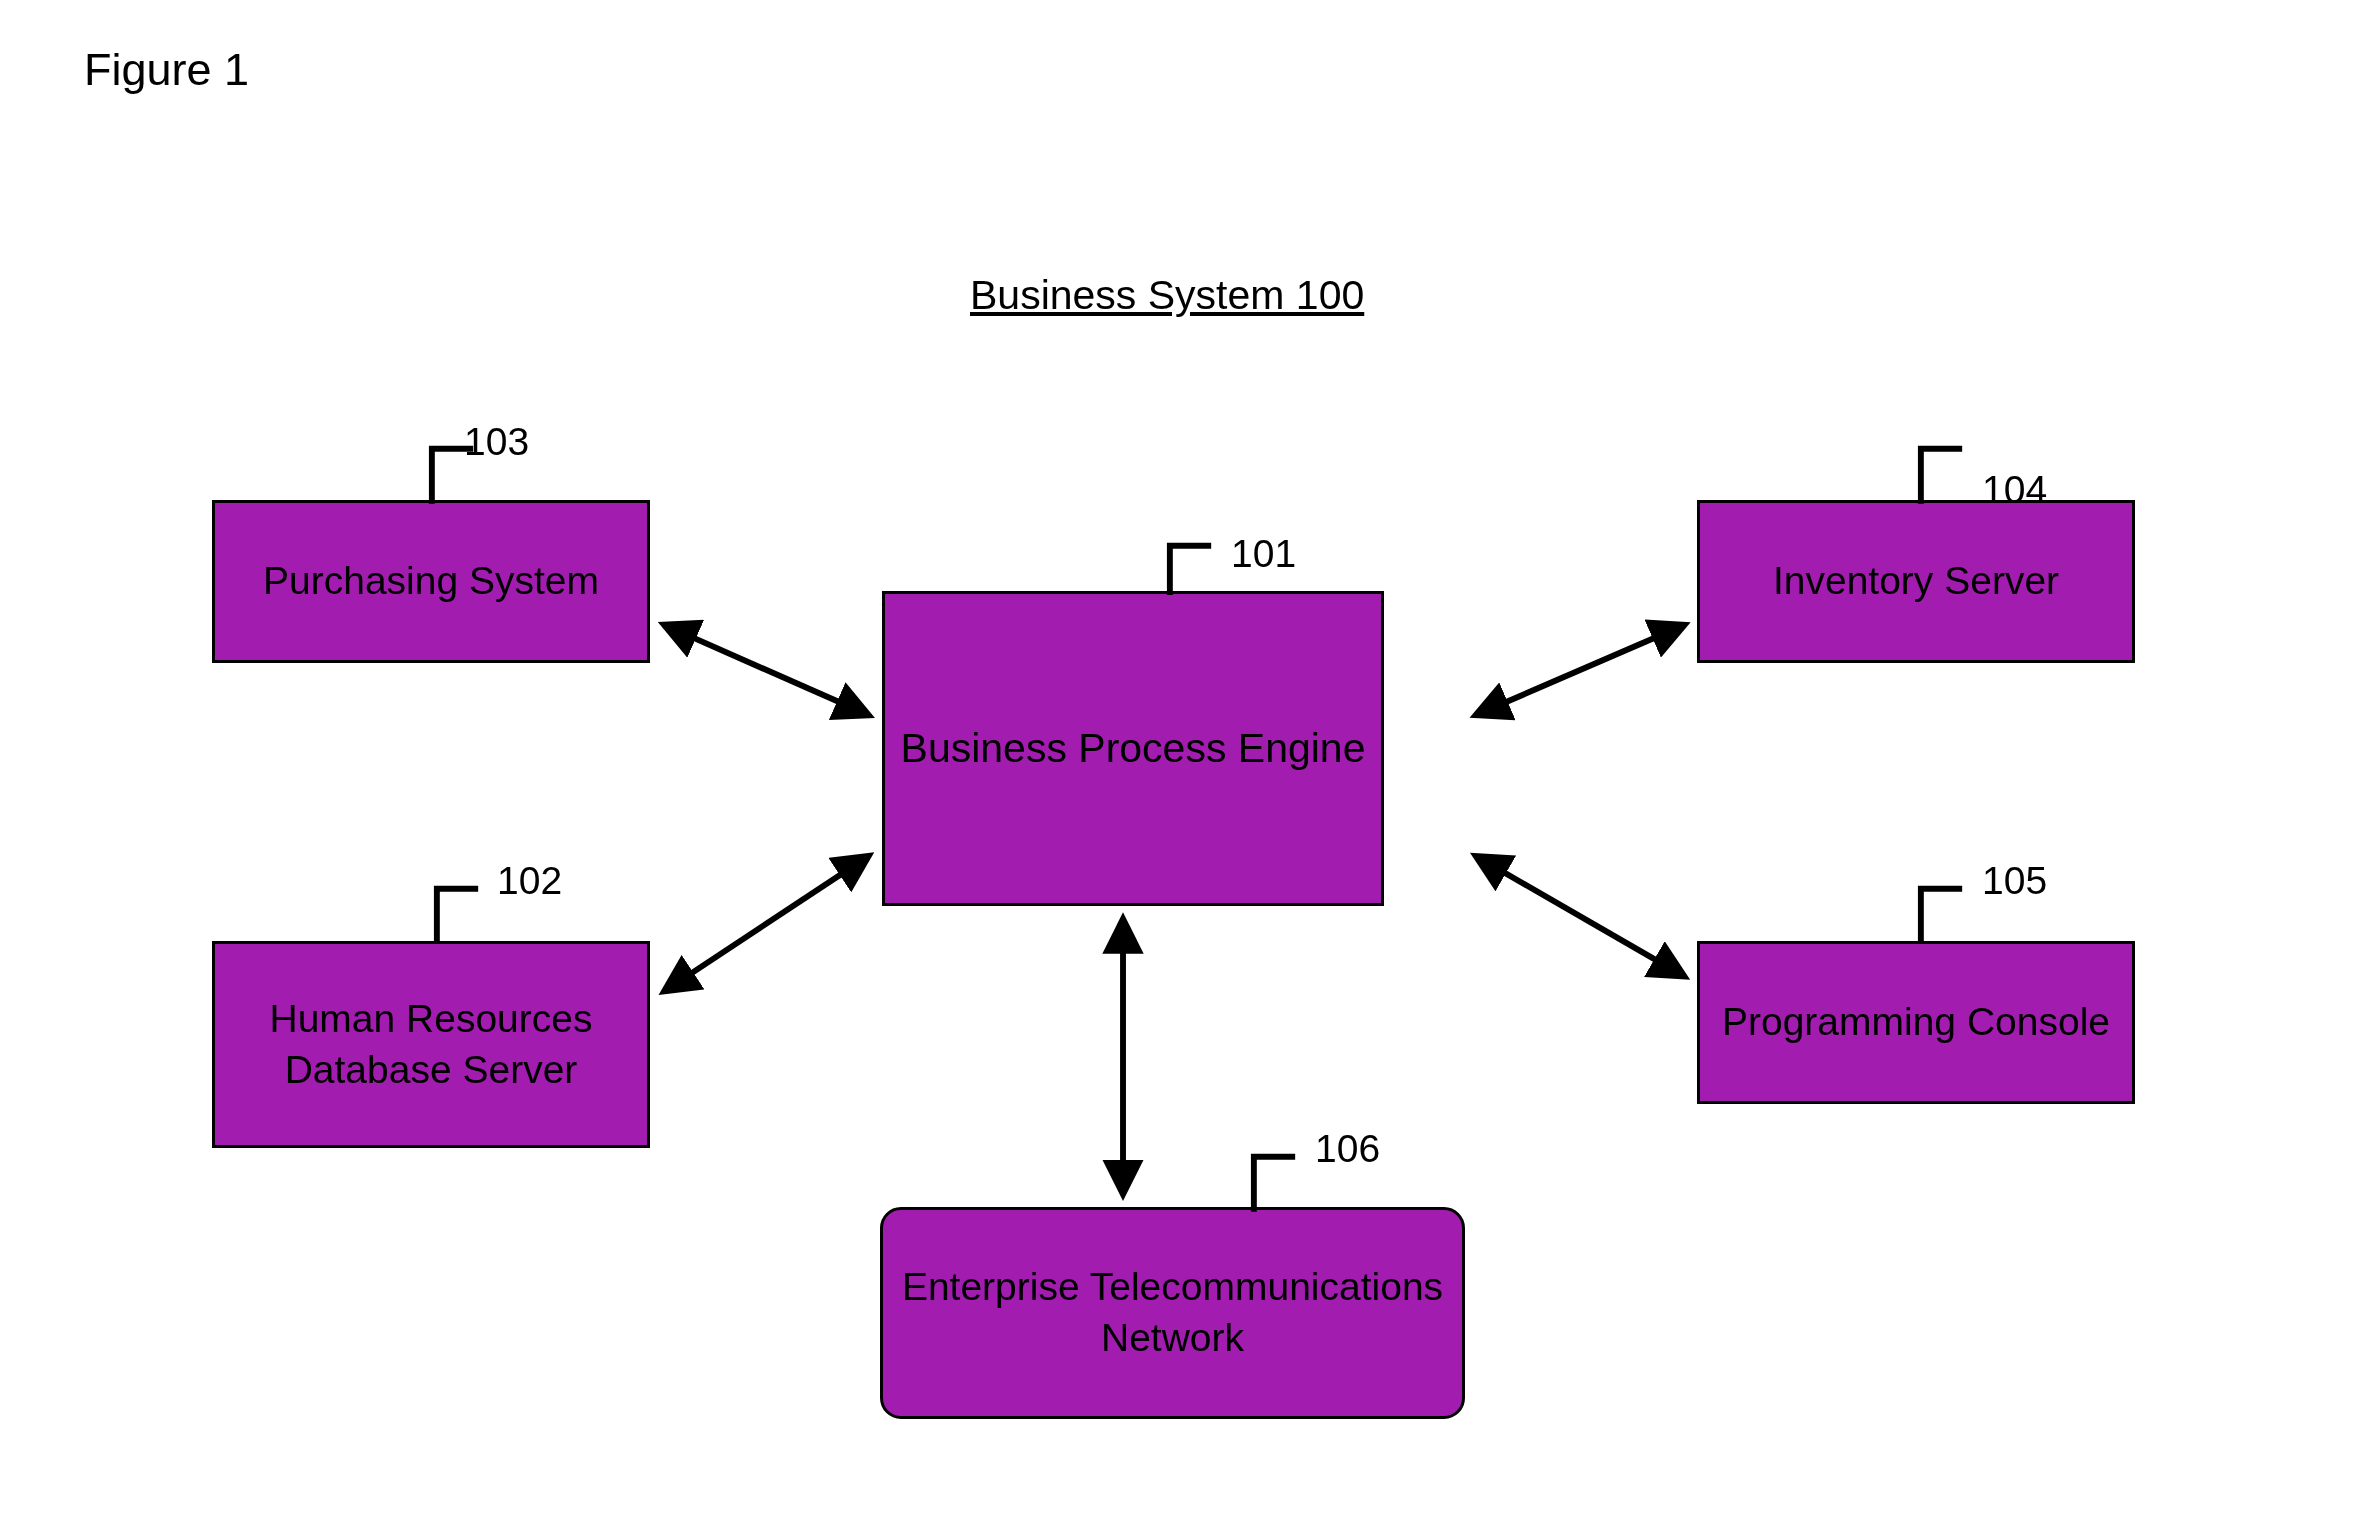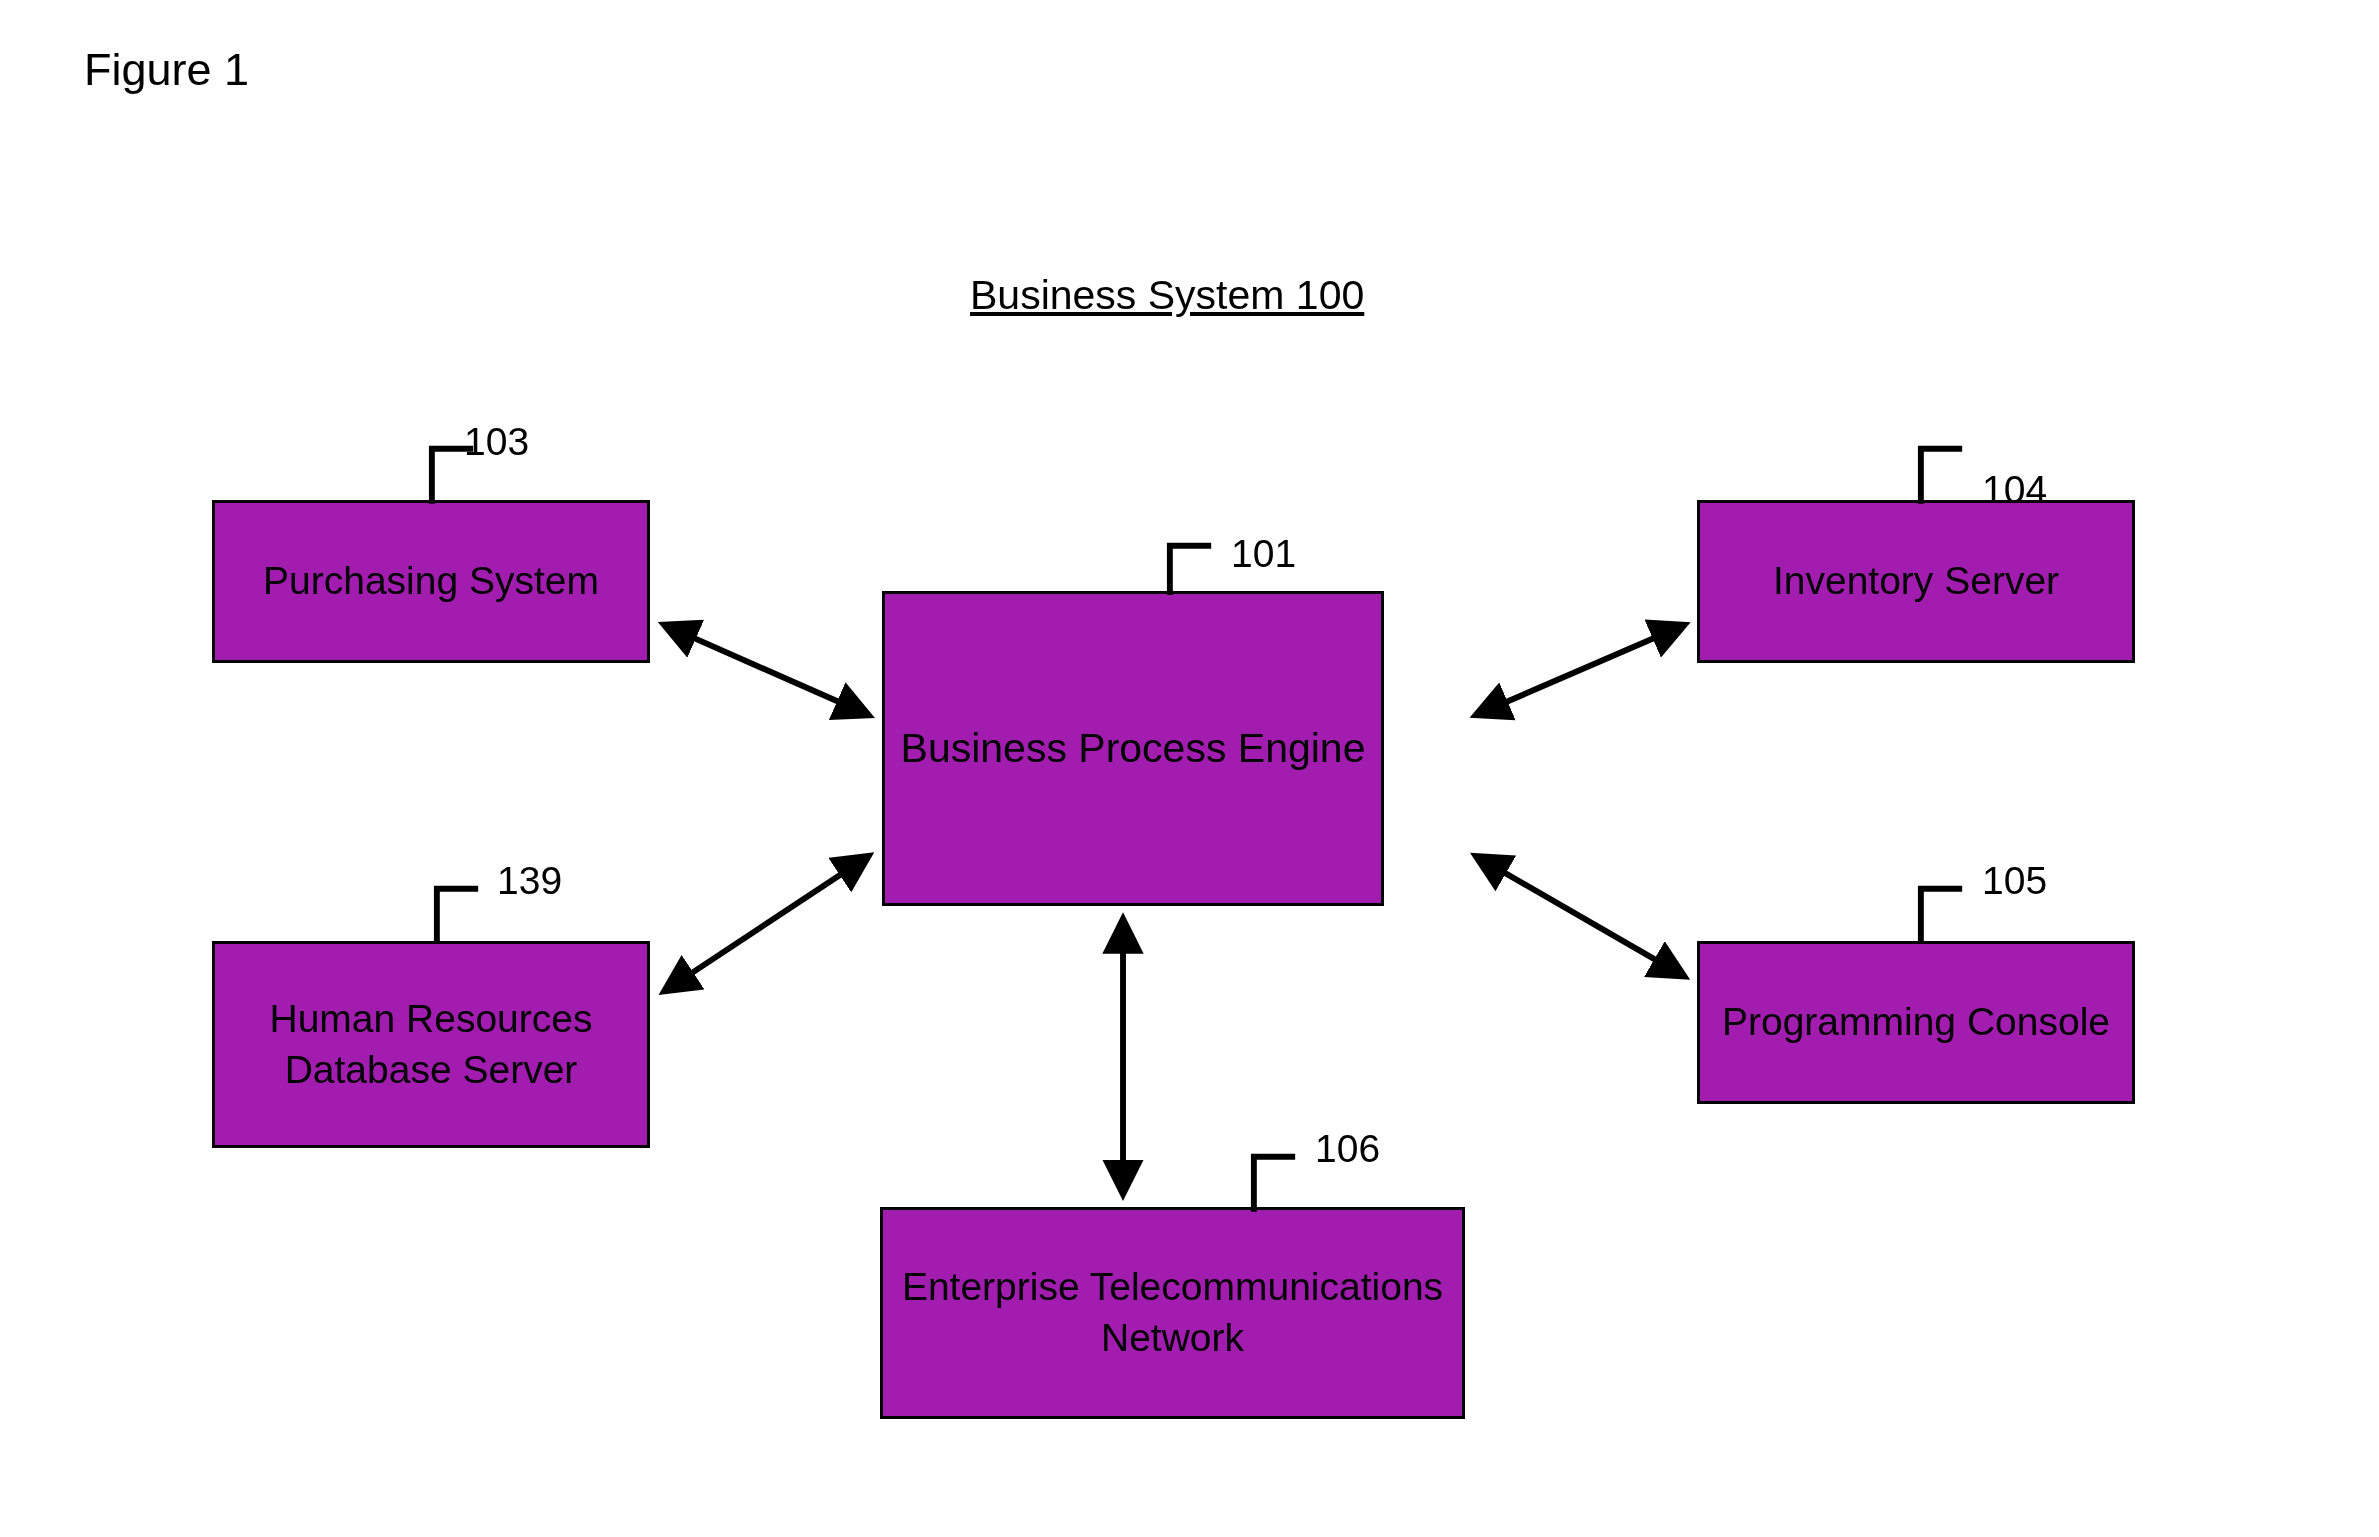--- a/index.html
+++ b/index.html
@@ -78,39 +78,39 @@
 </svg>
 <div class="ref-label" style="left: 464px; top: 420px;">103</div>
 
 <div class="box" style="left: 212px; top: 941px; width: 438px; height: 207px; white-space: pre-line;">
   <span>Human Resources
 Database Server</span>
 </div>
 <svg class="ref-tick" style="left: 429px; top: 869px; width: 59px; height: 75px;" viewBox="0 0 60 76">
   <path d="M 8 76 L 8 20 L 50 20" stroke="#000" stroke-width="6" fill="none"></path>
 </svg>
-<div class="ref-label" style="left: 497px; top: 859px;">139</div>
+<div class="ref-label" style="left: 497px; top: 859px;">102</div>
 
 <div class="box" style="left: 1697px; top: 500px; width: 438px; height: 163px;">
   <span>Inventory Server</span>
 </div>
 <svg class="ref-tick" style="left: 1913px; top: 429px; width: 59px; height: 75px;" viewBox="0 0 60 76">
   <path d="M 8 76 L 8 20 L 50 20" stroke="#000" stroke-width="6" fill="none"></path>
 </svg>
 <div class="ref-label" style="left: 1982px; top: 420px; margin-top: 48px;">104</div>
 
 <div class="box" style="left: 1697px; top: 941px; width: 438px; height: 163px;">
   <span>Programming Console</span>
 </div>
 <svg class="ref-tick" style="left: 1913px; top: 869px; width: 59px; height: 75px;" viewBox="0 0 60 76">
   <path d="M 8 76 L 8 20 L 50 20" stroke="#000" stroke-width="6" fill="none"></path>
 </svg>
 <div class="ref-label" style="left: 1982px; top: 859px;">105</div>
 
-<div class="box" style="left: 880px; top: 1207px; width: 585px; height: 212px; white-space: pre-line;">
+<div class="box" style="left: 880px; top: 1207px; width: 585px; height: 212px; white-space: pre-line; border-radius: 21px;">
   <span>Enterprise Telecommunications
 Network</span>
 </div>
 <svg class="ref-tick" style="left: 1246px; top: 1137px; width: 59px; height: 75px;" viewBox="0 0 60 76">
   <path d="M 8 76 L 8 20 L 50 20" stroke="#000" stroke-width="6" fill="none"></path>
 </svg>
 <div class="ref-label" style="left: 1315px; top: 1127px;">106</div>
 
 <svg class="arrows" viewBox="0 0 2416 1561">
   <defs>

